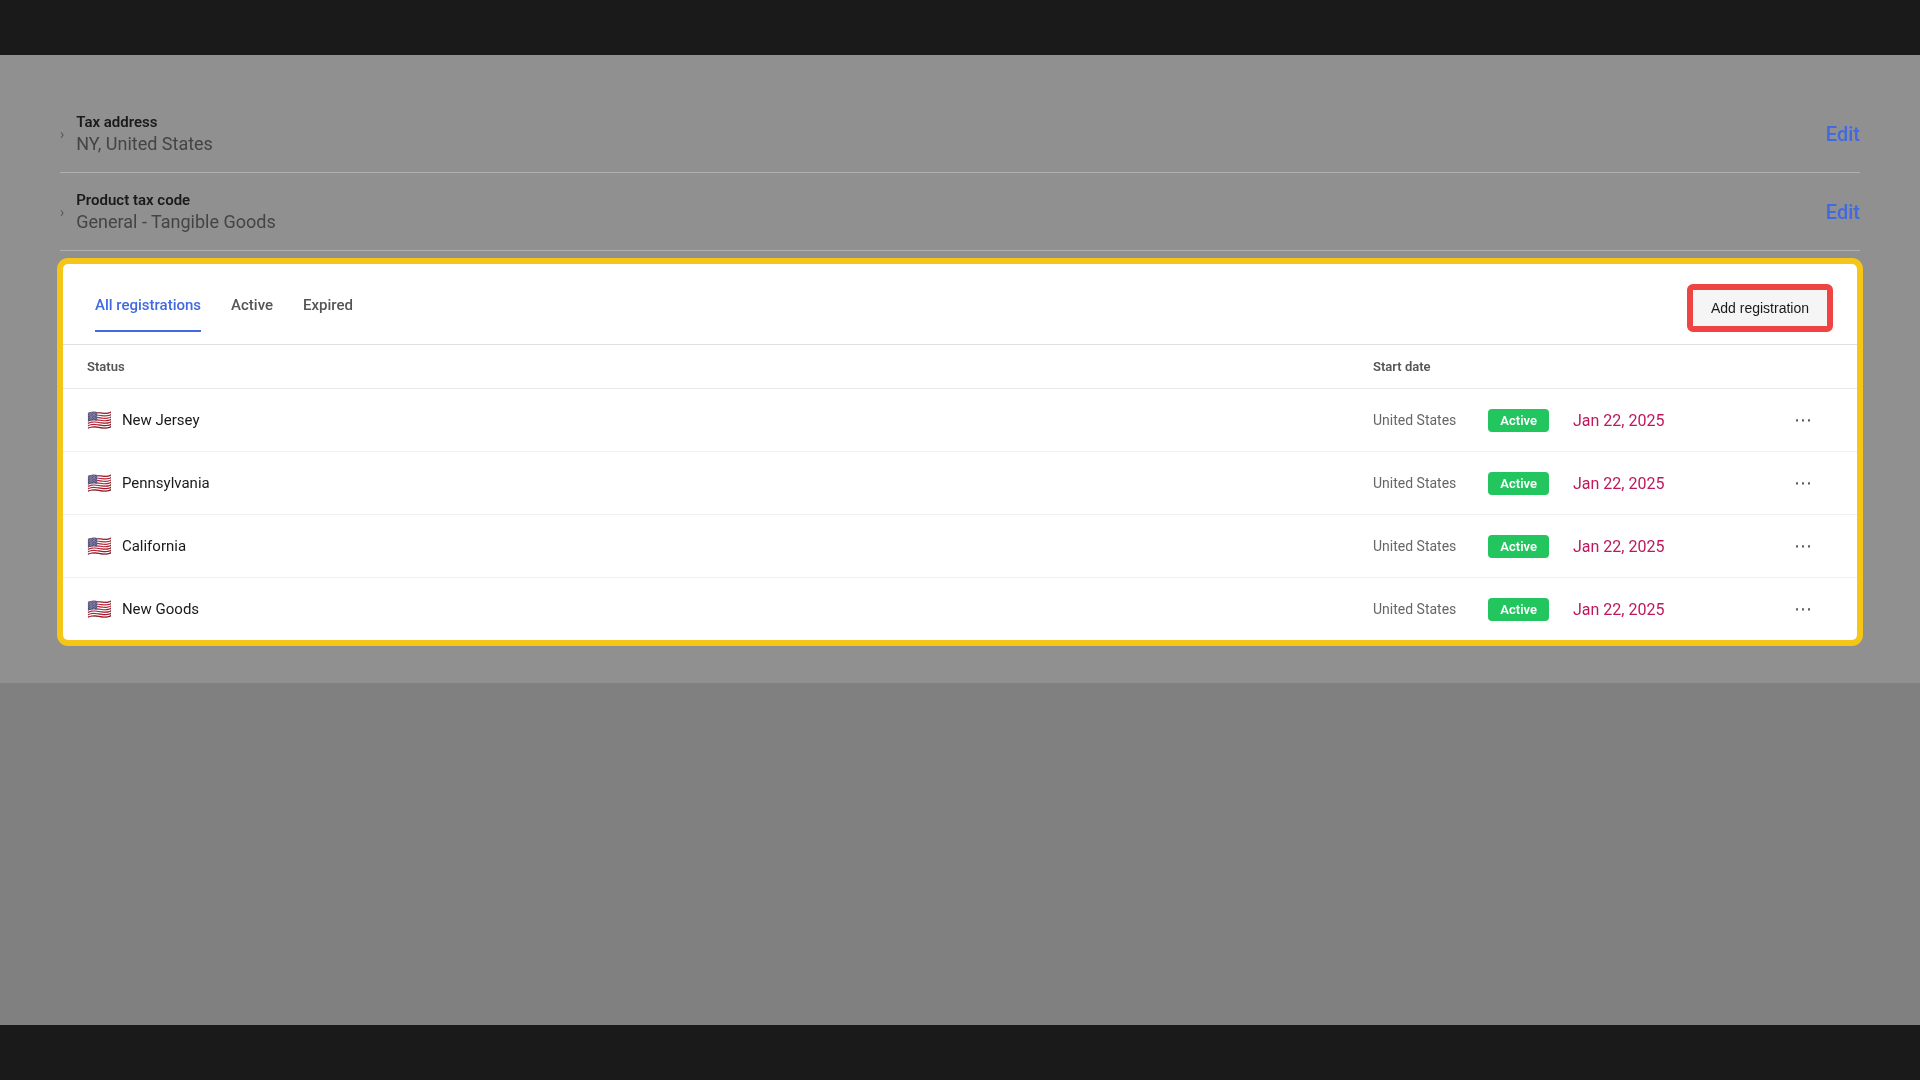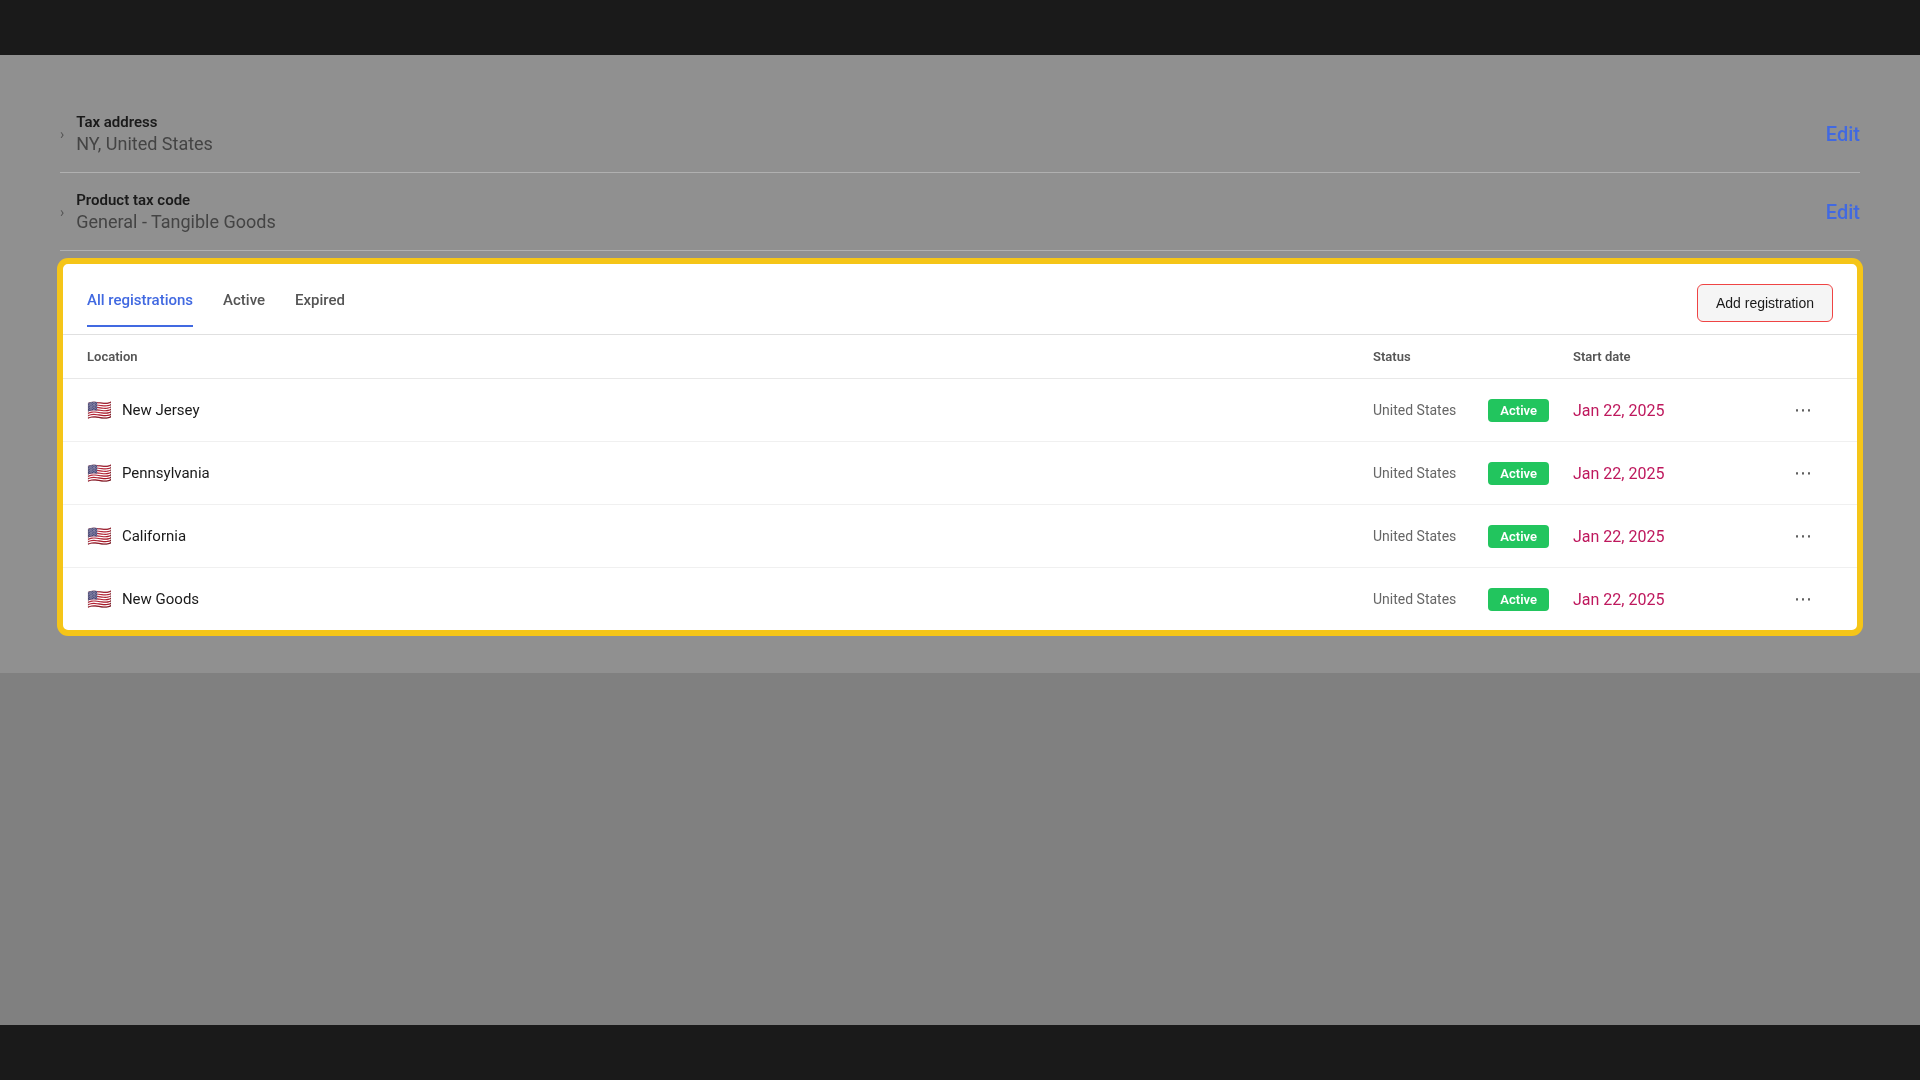--- a/index.html
+++ b/index.html
@@ -121,25 +121,26 @@
       color: #555;
       padding-bottom: 16px;
       cursor: pointer;
       border-bottom: 2px solid transparent;
       font-weight: 500;
     }
 
     .tab-item.active {
       color: #4169e1;
       border-bottom: 2px solid #4169e1;
+      margin-left: 8px;
     }
 
     .add-registration-btn {
       background-color: #f5f5f5;
-      border: 1px solid #ef4444;
+      border: 6px solid #ef4444;
       border-radius: 6px;
       padding: 10px 18px;
       font-size: 14px;
       font-weight: 500;
       color: #1a1a1a;
       cursor: pointer;
       margin-bottom: 12px;
     }
 
     .table-container {
@@ -264,21 +265,20 @@
         <div class="tab-item active">All registrations</div>
         <div class="tab-item">Active</div>
         <div class="tab-item">Expired</div>
       </div>
       <button class="add-registration-btn">Add registration</button>
     </div>
 
     <div class="table-container">
 
       <div class="table-header">
-        <div class="table-header-cell">Location</div>
         <div class="table-header-cell">Status</div>
         <div class="table-header-cell">Start date</div>
         <div class="table-header-cell"></div>
       </div>
 
       <div class="table-row">
         <div class="location-cell">
           <span class="flag-emoji">🇺🇸</span>
           <span>New Jersey</span>
         </div>

